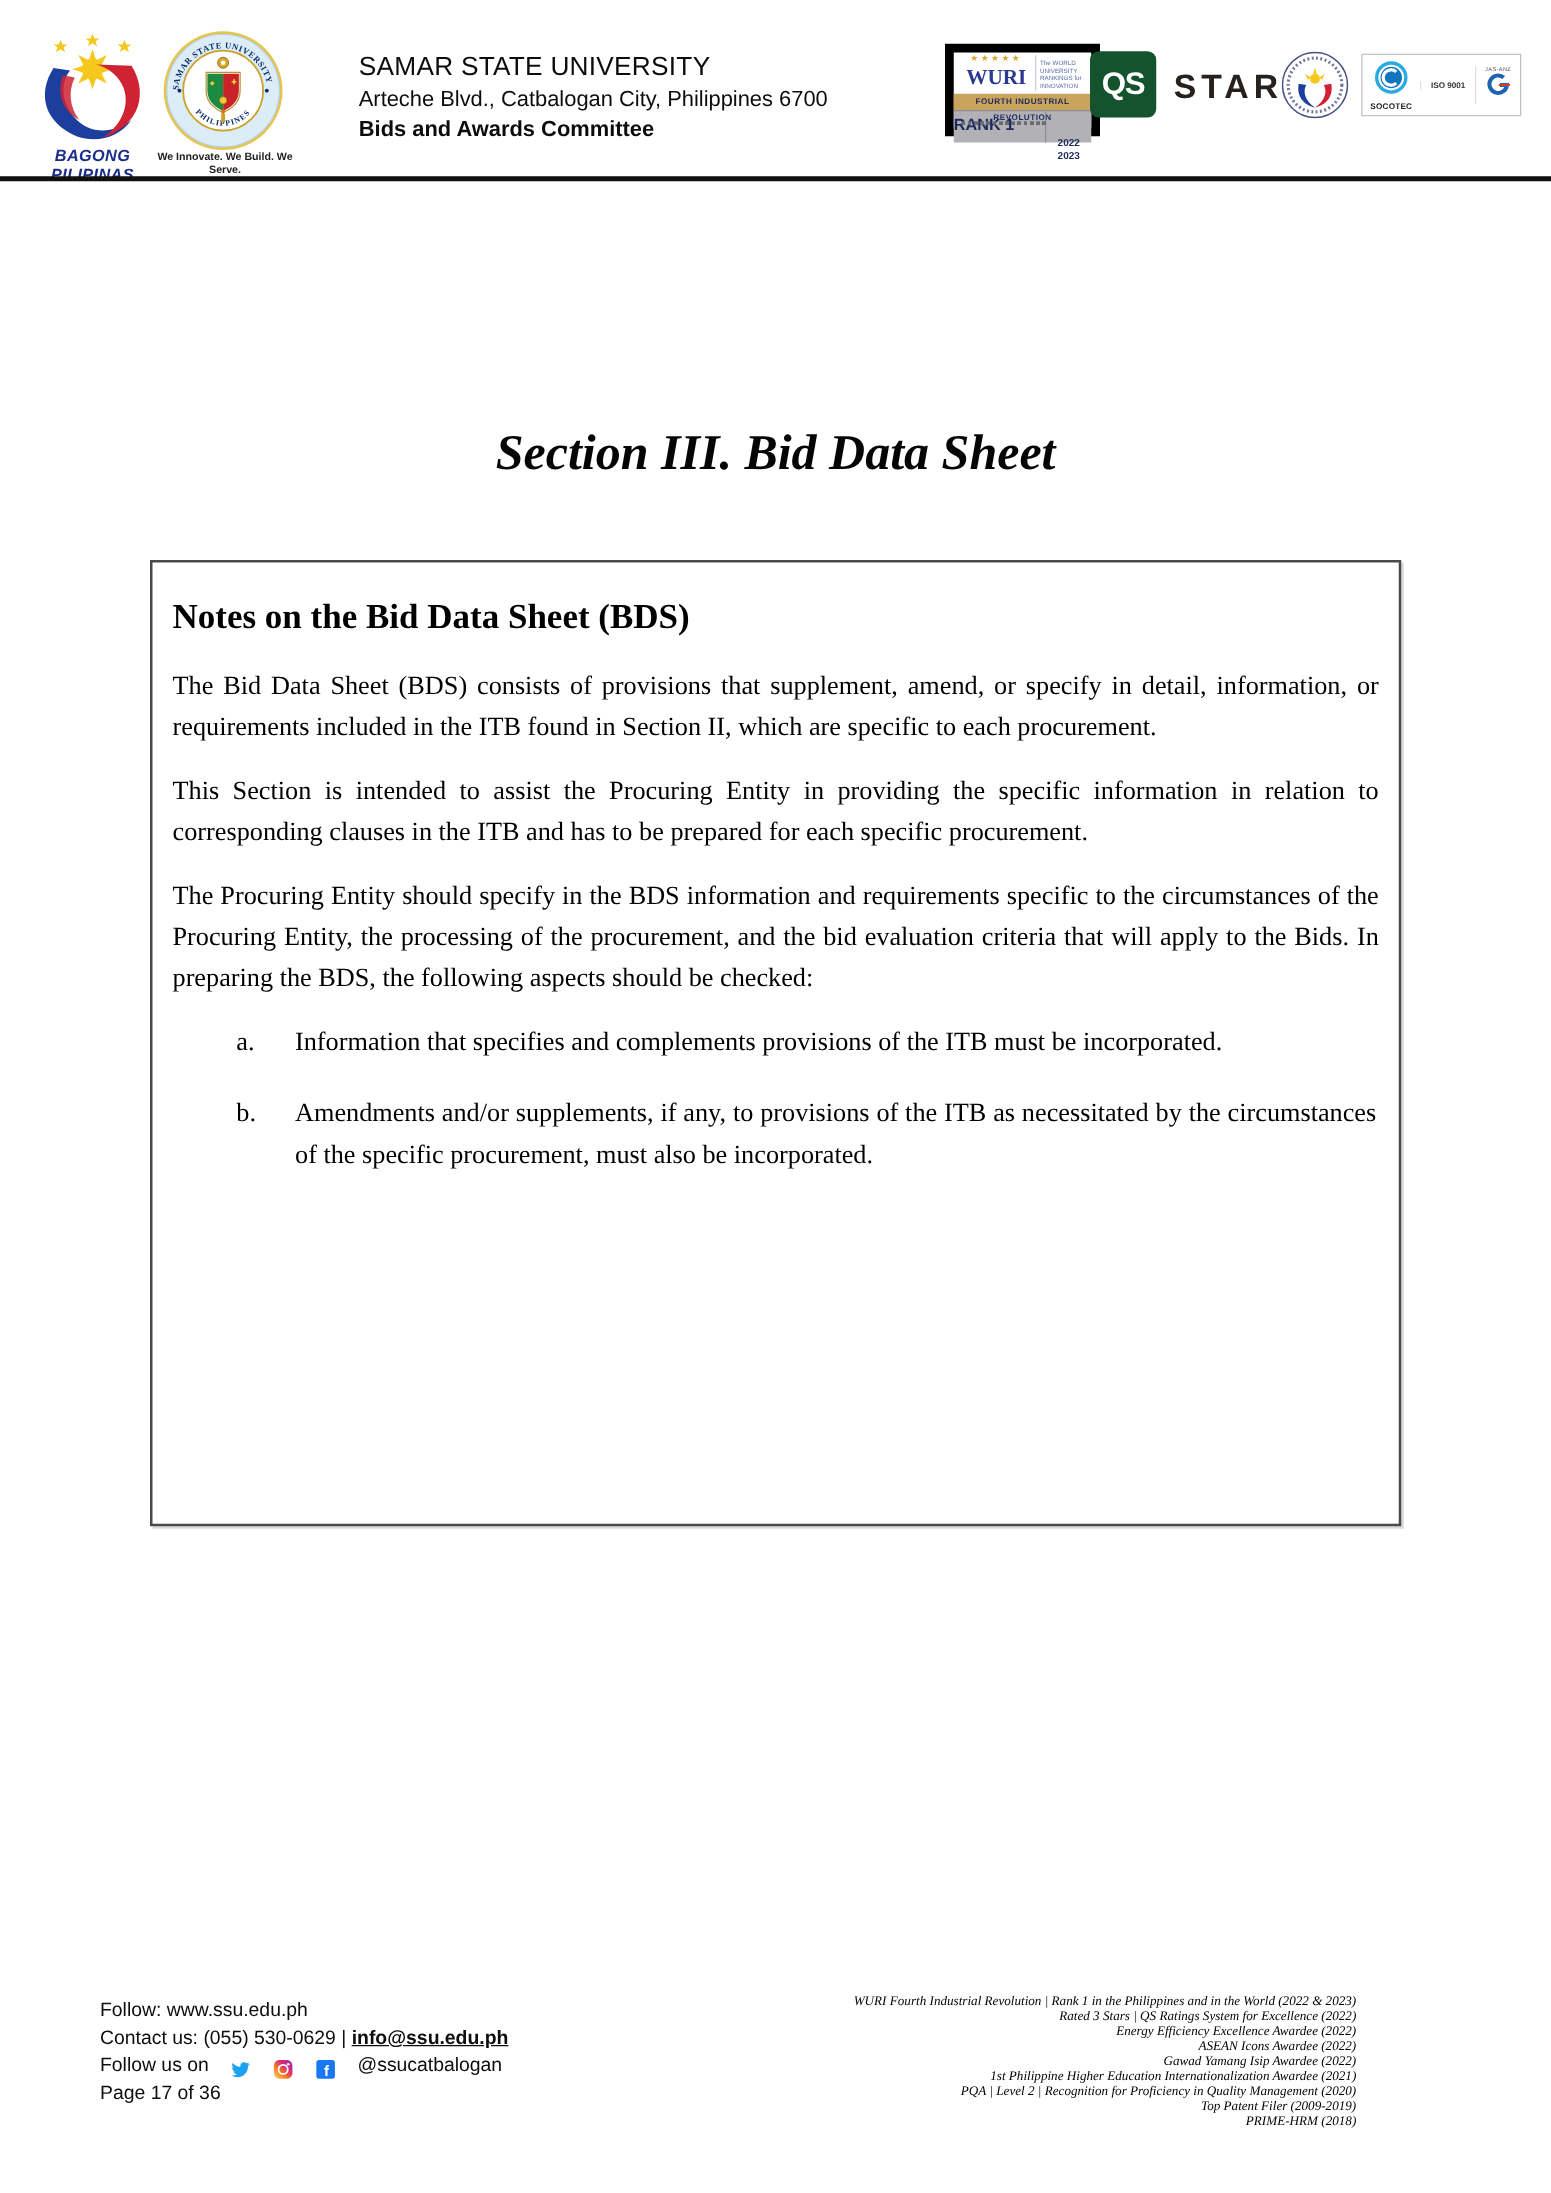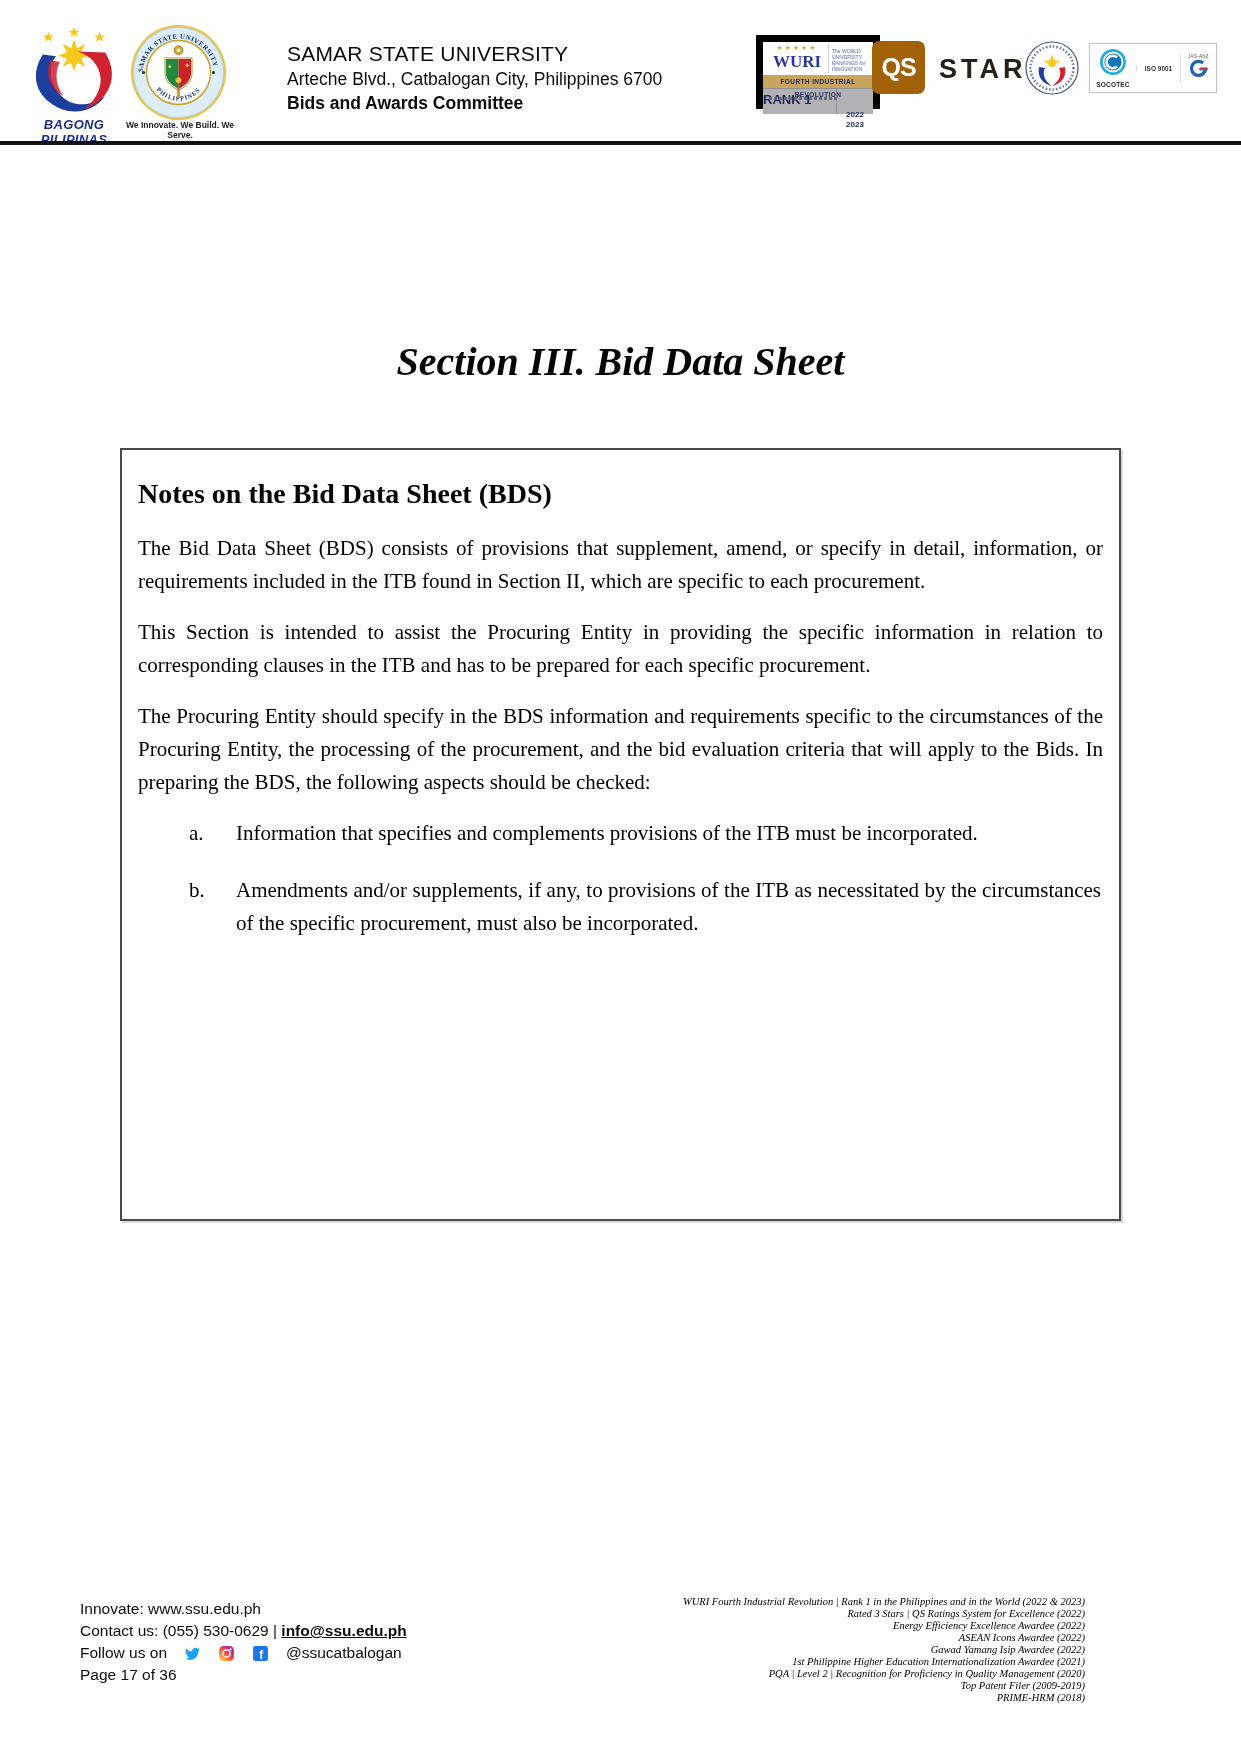--- a/index.html
+++ b/index.html
@@ -34,21 +34,21 @@
   .wuri-band { height:13px; background:#c9a45c; color:#1d2a5e; font-weight:bold; font-size:6.5px;
     text-align:center; line-height:13px; letter-spacing:.4px; }
   .wuri-rank-row { height:26px; background:#b2b2b6; display:flex; border-top:1px solid #8e8e93; }
   .wuri-rank { flex:1; font-size:13px; font-weight:bold; color:#1d2a5e; line-height:22px;
     border-right:1px solid #8e8e93; }
   .wuri-years { width:36px; text-align:center; font-size:8px; font-weight:bold; color:#1d2a5e; line-height:10px; padding-top:21px; }
   .wuri-fineprint { position:absolute; left:6px; bottom:2px; width:70px; height:3px;
     background:repeating-linear-gradient(90deg,#6a6a70 0 3px,transparent 3px 5px); }
 
   
-  .qs-box { position:absolute; left:872px; top:41px; width:53px; height:53px; background:#a16207;
+  .qs-box { position:absolute; left:872px; top:41px; width:53px; height:53px; background:#14532d;
     border-radius:7px; display:flex; align-items:center; justify-content:center; }
   .qs-initials { color:#fff; font-family:"Liberation Sans", sans-serif; font-weight:bold; font-size:25px; letter-spacing:-1px; }
   .qs-stars-label { position:absolute; left:939px; top:54px; font-family:"Liberation Sans", sans-serif;
     font-weight:bold; font-size:27px; color:#26211c; letter-spacing:4px; }
 
   
   .pqa { position:absolute; left:1025px; top:41px; width:54px; height:54px; }
 
   
   .soc { position:absolute; left:1089px; top:43px; width:128px; height:50px; background:#fff;
@@ -75,21 +75,21 @@
   .notes-list { margin-top:12px; }
   .list-item { display:flex; margin-left:51px; }
   .list-item + .list-item { margin-top:24px; }
   .list-marker { width:47px; flex:none; font-size:21px; line-height:33px; }
   .list-text { flex:1; font-size:21px; line-height:33px; text-align:justify; padding-right:2px; }
 
   
   .footer-left { position:absolute; left:80px; top:1598px; font-family:"Liberation Sans", sans-serif;
     font-size:15.5px; line-height:22px; color:#0d0d0d; }
   .email { font-weight:bold; text-decoration:underline; }
-  .follow-line { display:flex; align-items:center; gap:17px; }
+  .follow-line { display:flex; align-items:flex-end; gap:17px; }
   .social-icon { width:17px; height:17px; display:inline-block; }
   .footer-right { position:absolute; right:156px; top:1596px; width:480px; text-align:right;
     font-family:"Liberation Serif", serif; font-style:italic; font-size:10.5px; line-height:12px; color:#000; }
 </style>
 </head>
 <body>
 
 <div class="page">
 
   <div>
@@ -233,21 +233,21 @@
         <span class="list-text">Information that specifies and complements provisions of the ITB must be incorporated.</span>
       </div>
       <div class="list-item">
         <span class="list-marker">b.</span>
         <span class="list-text">Amendments and/or supplements, if any, to provisions of the ITB as necessitated by the circumstances of the specific procurement, must also be incorporated.</span>
       </div>
     </div>
   </div>
 
   <div class="footer-left">
-    <div>Innovate: www.ssu.edu.ph</div>
+    <div>Follow: www.ssu.edu.ph</div>
     <div>
       <span>Contact us: (055) 530-0629 | </span><span class="email">info@ssu.edu.ph</span>
     </div>
     <div class="follow-line">
       <span>Follow us on</span>
       <svg class="social-icon" viewBox="0 0 24 24">
         <path fill="#1da1f2" d="M22 5.8c-.7.3-1.5.6-2.3.7.8-.5 1.5-1.3 1.8-2.3-.8.5-1.7.8-2.6 1C18.1 4.4 17 4 15.8 4c-2.3 0-4.2 1.9-4.2 4.2 0 .3 0 .7.1 1C8.3 9 5.1 7.4 3 4.9c-.4.6-.6 1.3-.6 2.1 0 1.5.7 2.8 1.9 3.5-.7 0-1.3-.2-1.9-.5v.1c0 2 1.4 3.7 3.4 4.1-.4.1-.7.2-1.1.2-.3 0-.5 0-.8-.1.5 1.7 2.1 2.9 3.9 2.9-1.4 1.1-3.2 1.8-5.2 1.8H2c1.9 1.2 4.1 1.9 6.4 1.9 7.7 0 11.9-6.4 11.9-11.9v-.5c.8-.6 1.5-1.3 2-2.2z"></path>
       </svg>
       <svg class="social-icon" viewBox="0 0 24 24">
         <defs>

